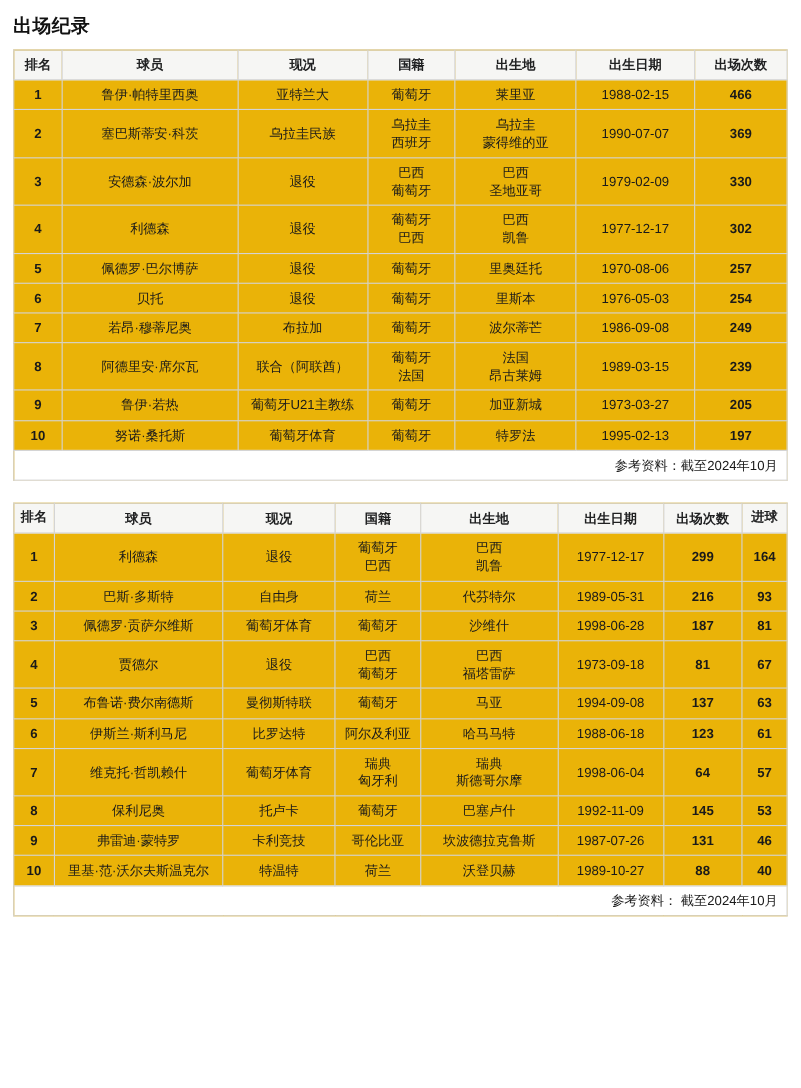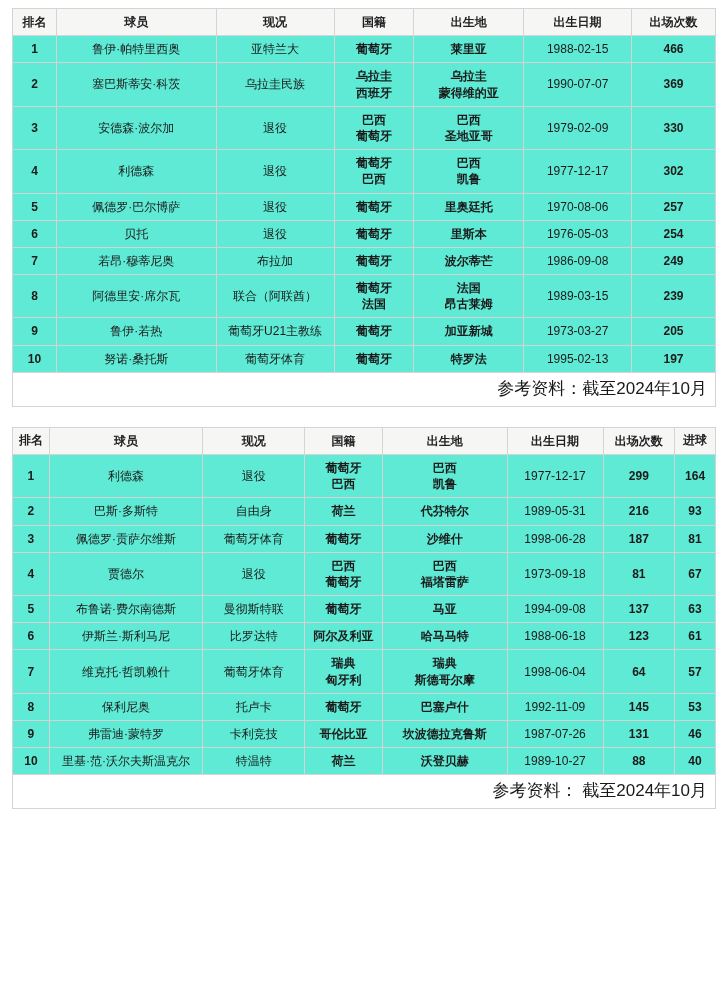--- a/index.html
+++ b/index.html
@@ -19,46 +19,46 @@
     font-size: 17px;
     font-weight: bold;
     margin: 4px 0 10px 0;
     letter-spacing: 0.5px;
     color: #111;
   }
 
   table.wikitable {
     border-collapse: collapse;
     width: 704px;
-    background: #5eead4;
+    background: #eab308;
     font-size: 12px;
     margin-bottom: 6px;
   }
   table.wikitable th,
   table.wikitable td {
     border: 1px solid #d4d4d4;
     padding: 5px 4px;
     text-align: center;
     vertical-align: middle;
     line-height: 1.35;
   }
   table.wikitable th {
     background: #f6f6f4;
     font-weight: bold;
     color: #202122;
   }
   table.wikitable td.rank { font-weight: bold; }
   table.wikitable td.num { font-weight: bold; }
   table.wikitable tfoot td {
     text-align: right;
-    font-size: 17px;
+    font-size: 12px;
     padding: 5px 8px;
     background: #ffffff;
   }
-  .multi { display: block; font-weight: bold; }
+  .multi { display: block; }
 
   
   .t1 col.c0 { width: 44px; }
   .t1 col.c1 { width: 160px; }
   .t1 col.c2 { width: 118px; }
   .t1 col.c3 { width: 80px; }
   .t1 col.c4 { width: 110px; }
   .t1 col.c5 { width: 108px; }
   .t1 col.c6 { width: 84px; }
 
@@ -75,20 +75,21 @@
   .t2 th.vertical-head { line-height: 1.15; }
   .t2 tfoot td { text-align: left; padding-left: 26px; }
 
   .spacer-lg { height: 14px; }
 </style>
 </head>
 <body>
 
 <div class="page">
 
+  <h2 class="section-title">出场纪录</h2>
 
   <table class="wikitable t1">
     <colgroup>
       <col class="c0">
         <col class="c1">
         <col class="c2">
         <col class="c3">
         <col class="c4">
         <col class="c5">
         <col class="c6">

